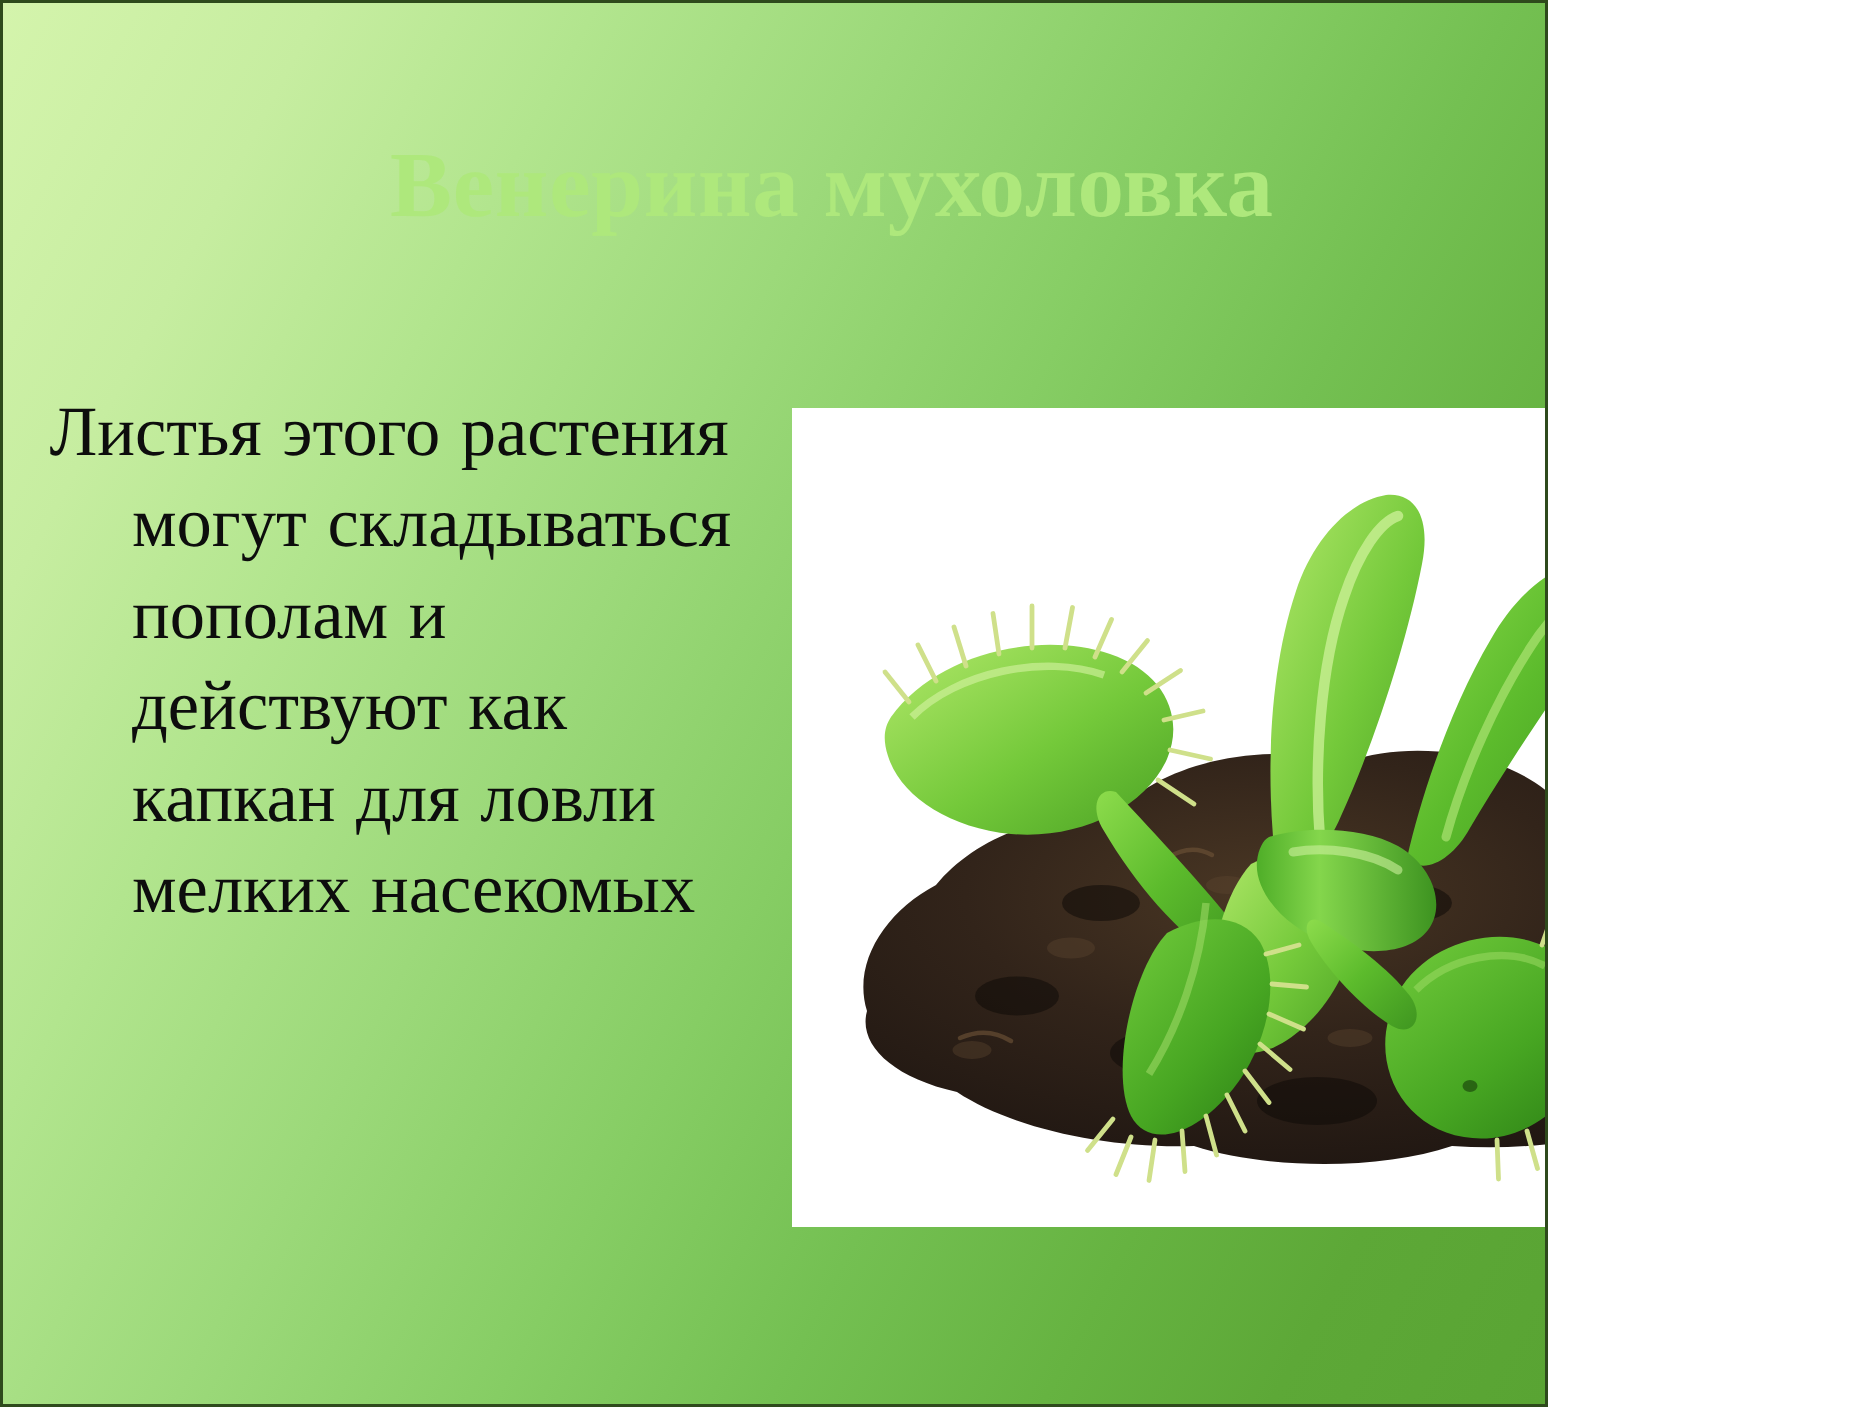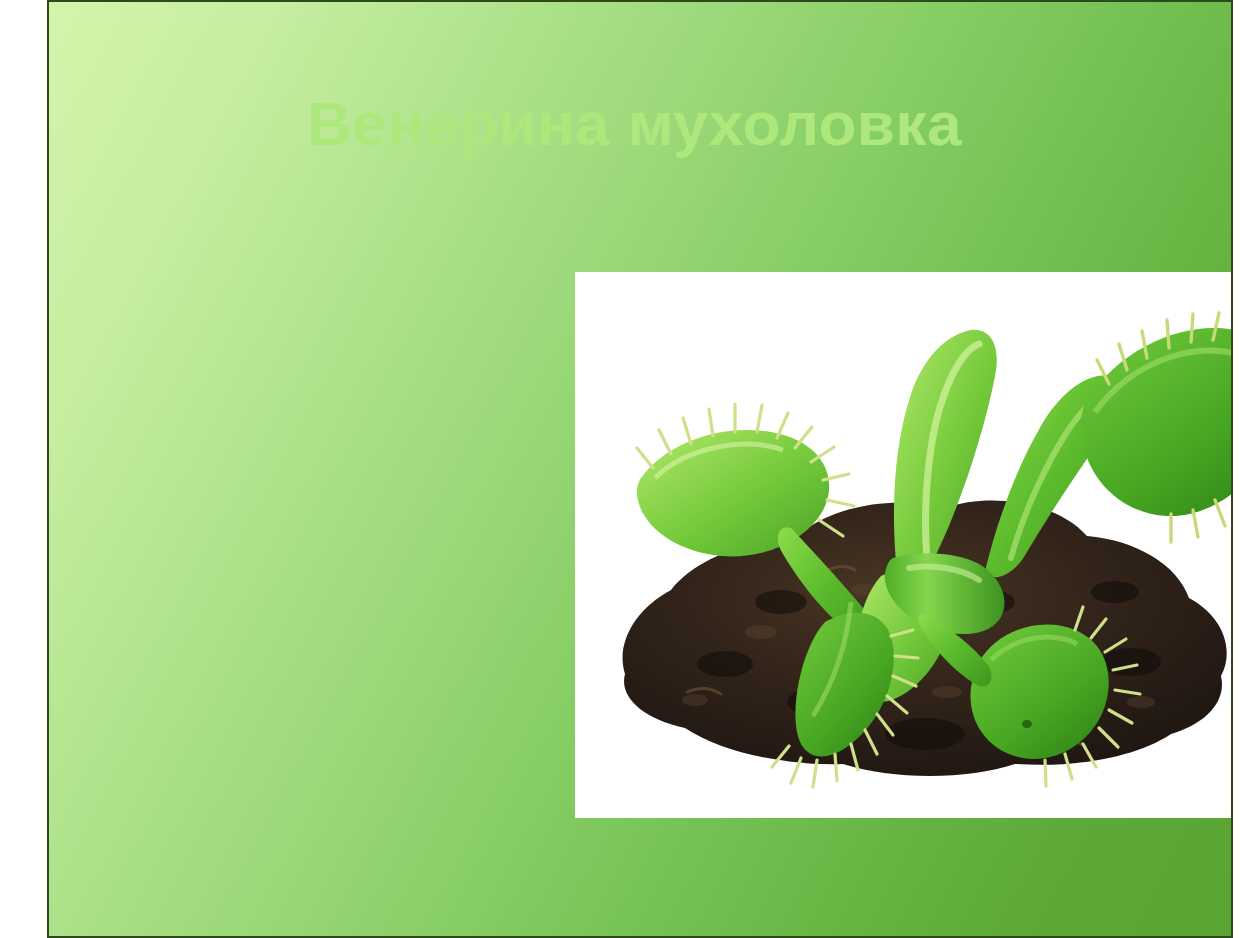--- a/index.html
+++ b/index.html
@@ -2,38 +2,37 @@
 <html><head>
 <meta charset="utf-8">
 <style>
   html, body {
     margin: 0;
     padding: 0;
     background: #ffffff;
   }
   #slide {
     position: relative;
-    width: 1186px;
+    width: 1032px;
     height: 938px;
     overflow: hidden;
     box-sizing: border-box;
     border: 2px solid #2e4a1c;
     background:
       linear-gradient(118deg,
         #d4f4ac 0%,
         #c6eda0 14%,
         #b2e58e 26%,
         #9cd97a 40%,
         #86cd64 54%,
         #74c052 66%,
         #66b341 78%,
         #5da837 88%,
         #59a433 100%);
-    font-family: Liberation Sans, sans-serif;
-    margin-left: 47px;
+    font-family: Liberation Serif, serif;
   }
 
   
   #title {
     position: absolute;
     left: 258px;
     top: 88px;
     width: 900px;
     font-size: 62px;
     font-weight: bold;
@@ -77,20 +76,21 @@
   }
   .plant-svg { display:block; width:100%; height:100%; }
 </style>
 </head>
 <body>
 
 <div id="slide">
 
   <div id="title">Венерина мухоловка</div>
 
+  <div id="body-text">Листья  этого растения могут складываться пополам и действуют как капкан для ловли мелких насекомых</div>
 
   <div id="photo-panel">
     <div id="photo-stage">
       <svg class="plant-svg" viewBox="0 0 724 546" preserveAspectRatio="xMidYMid meet">
         <defs>
           <radialGradient id="soilG" cx="45%" cy="35%" r="75%">
             <stop offset="0%" stop-color="#4a3724"></stop>
             <stop offset="45%" stop-color="#32241a"></stop>
             <stop offset="100%" stop-color="#1c1410"></stop>
           </radialGradient>

